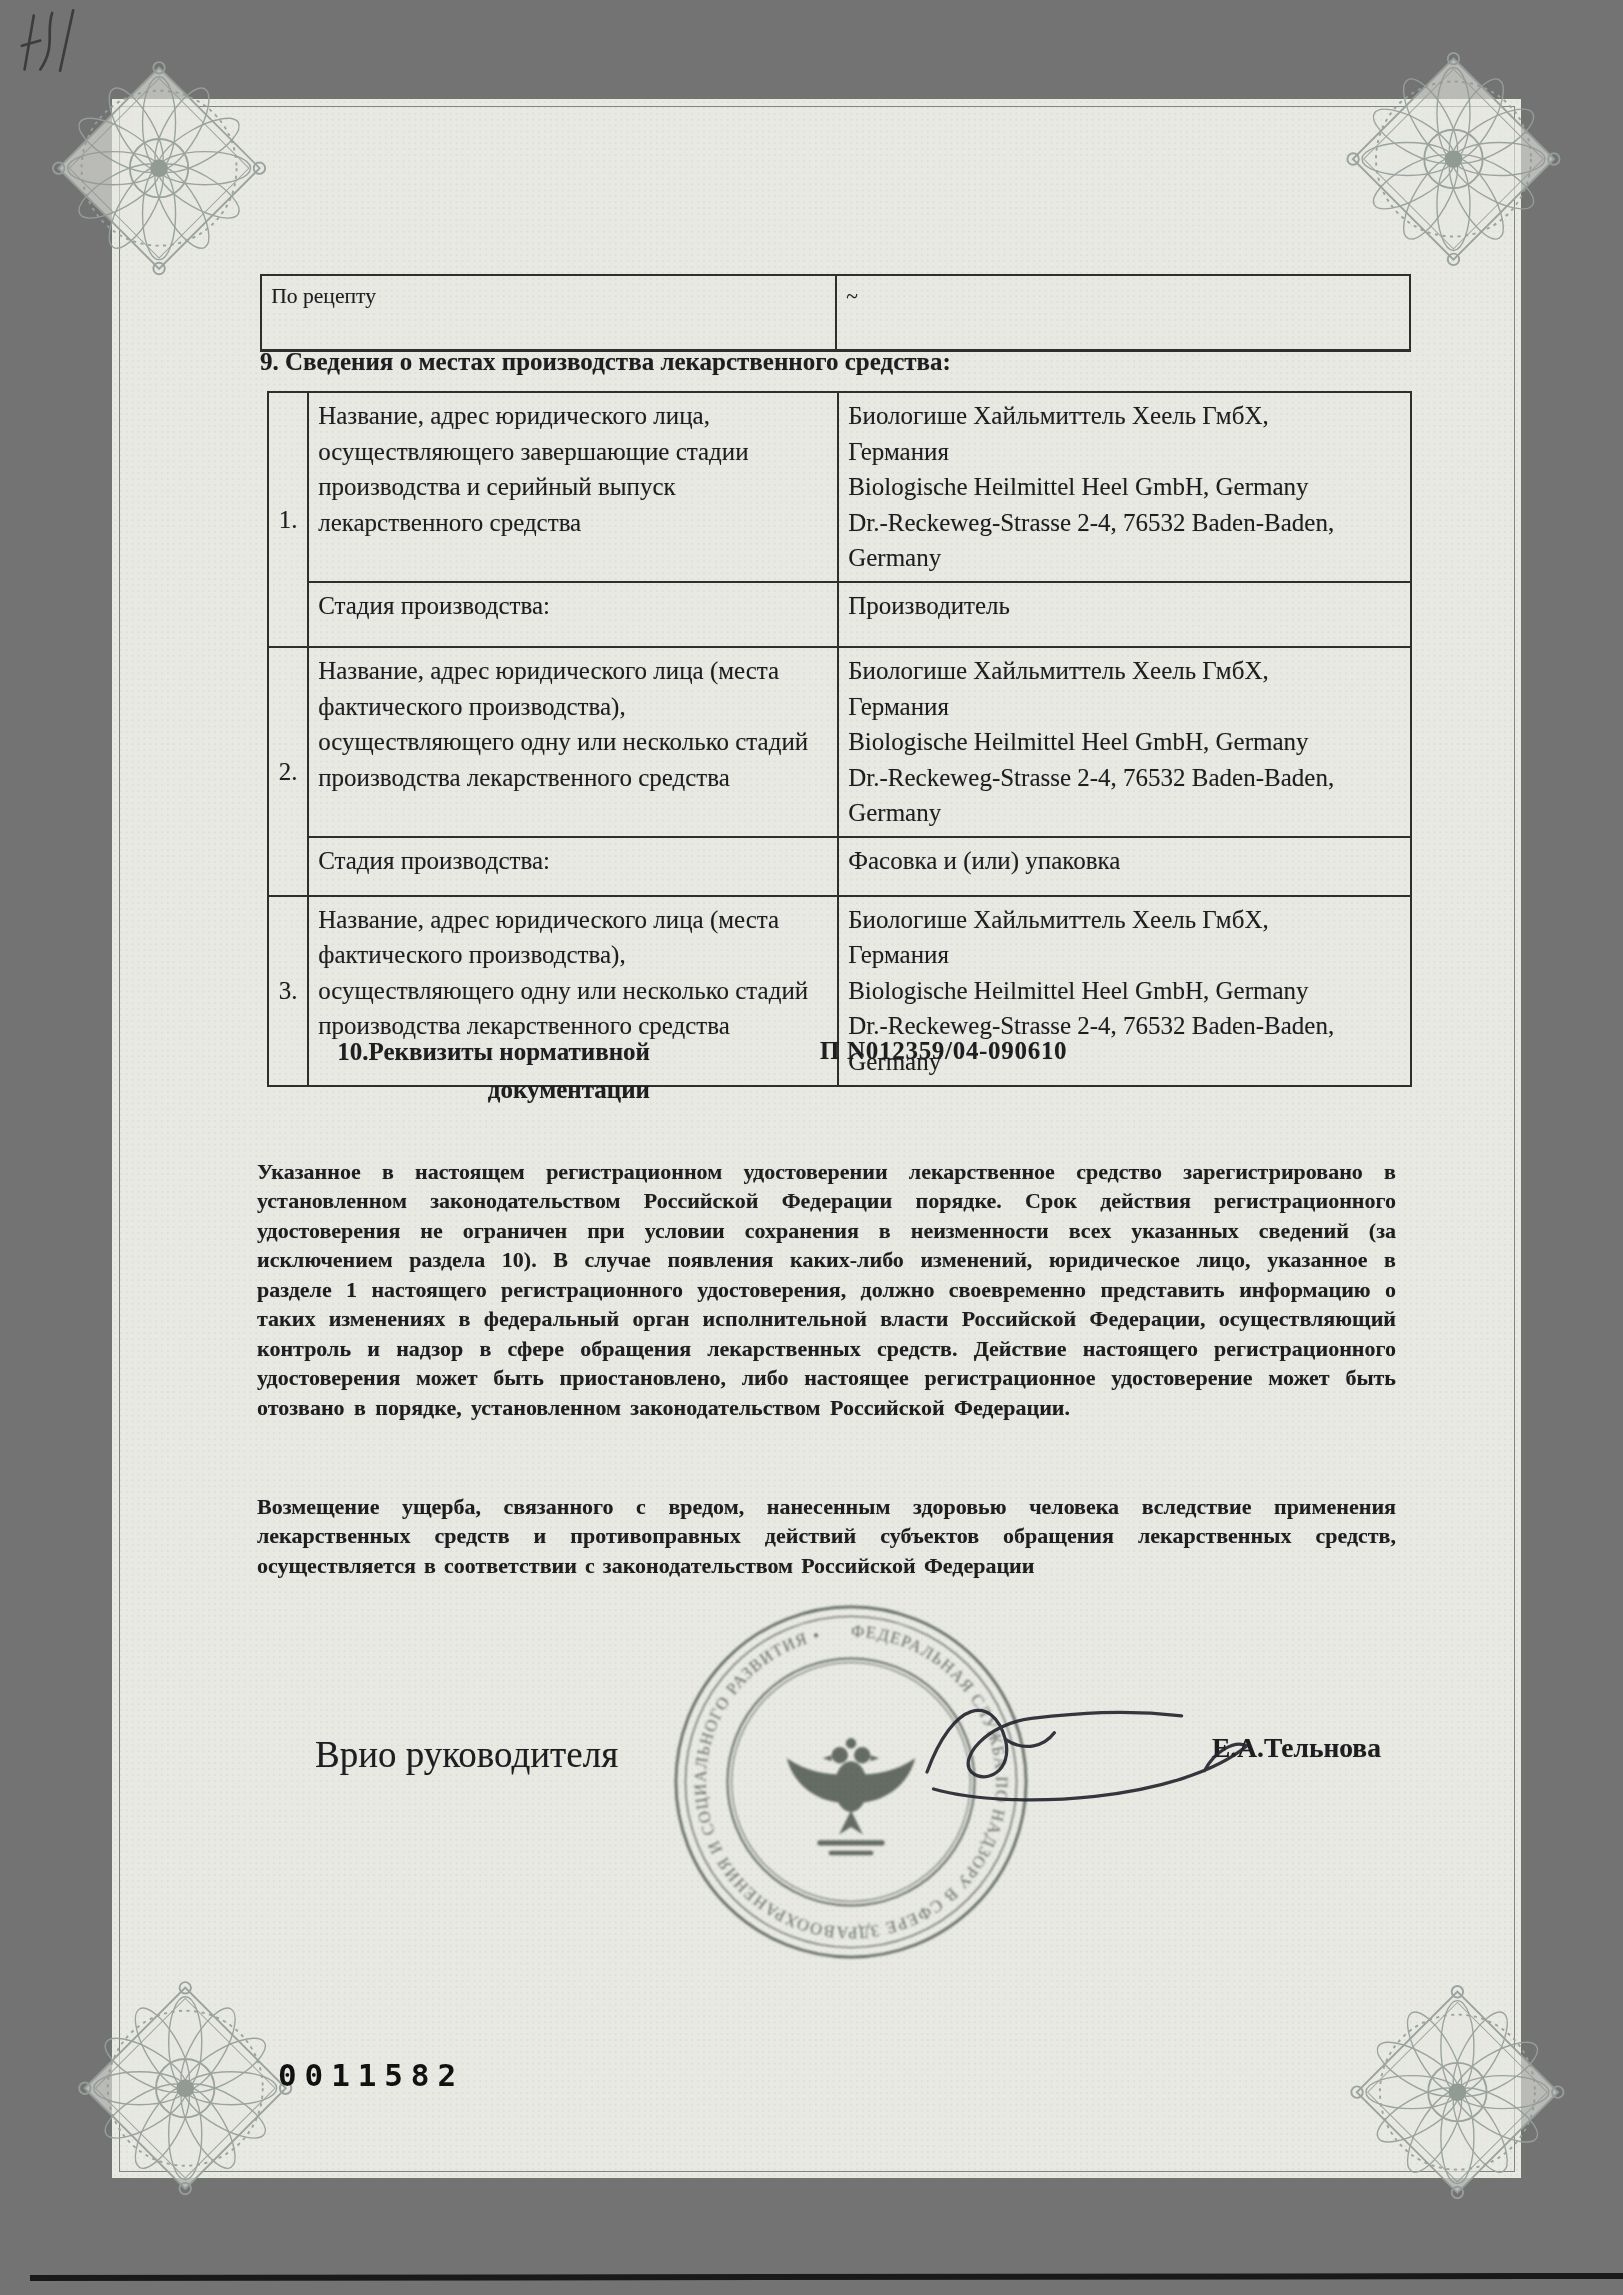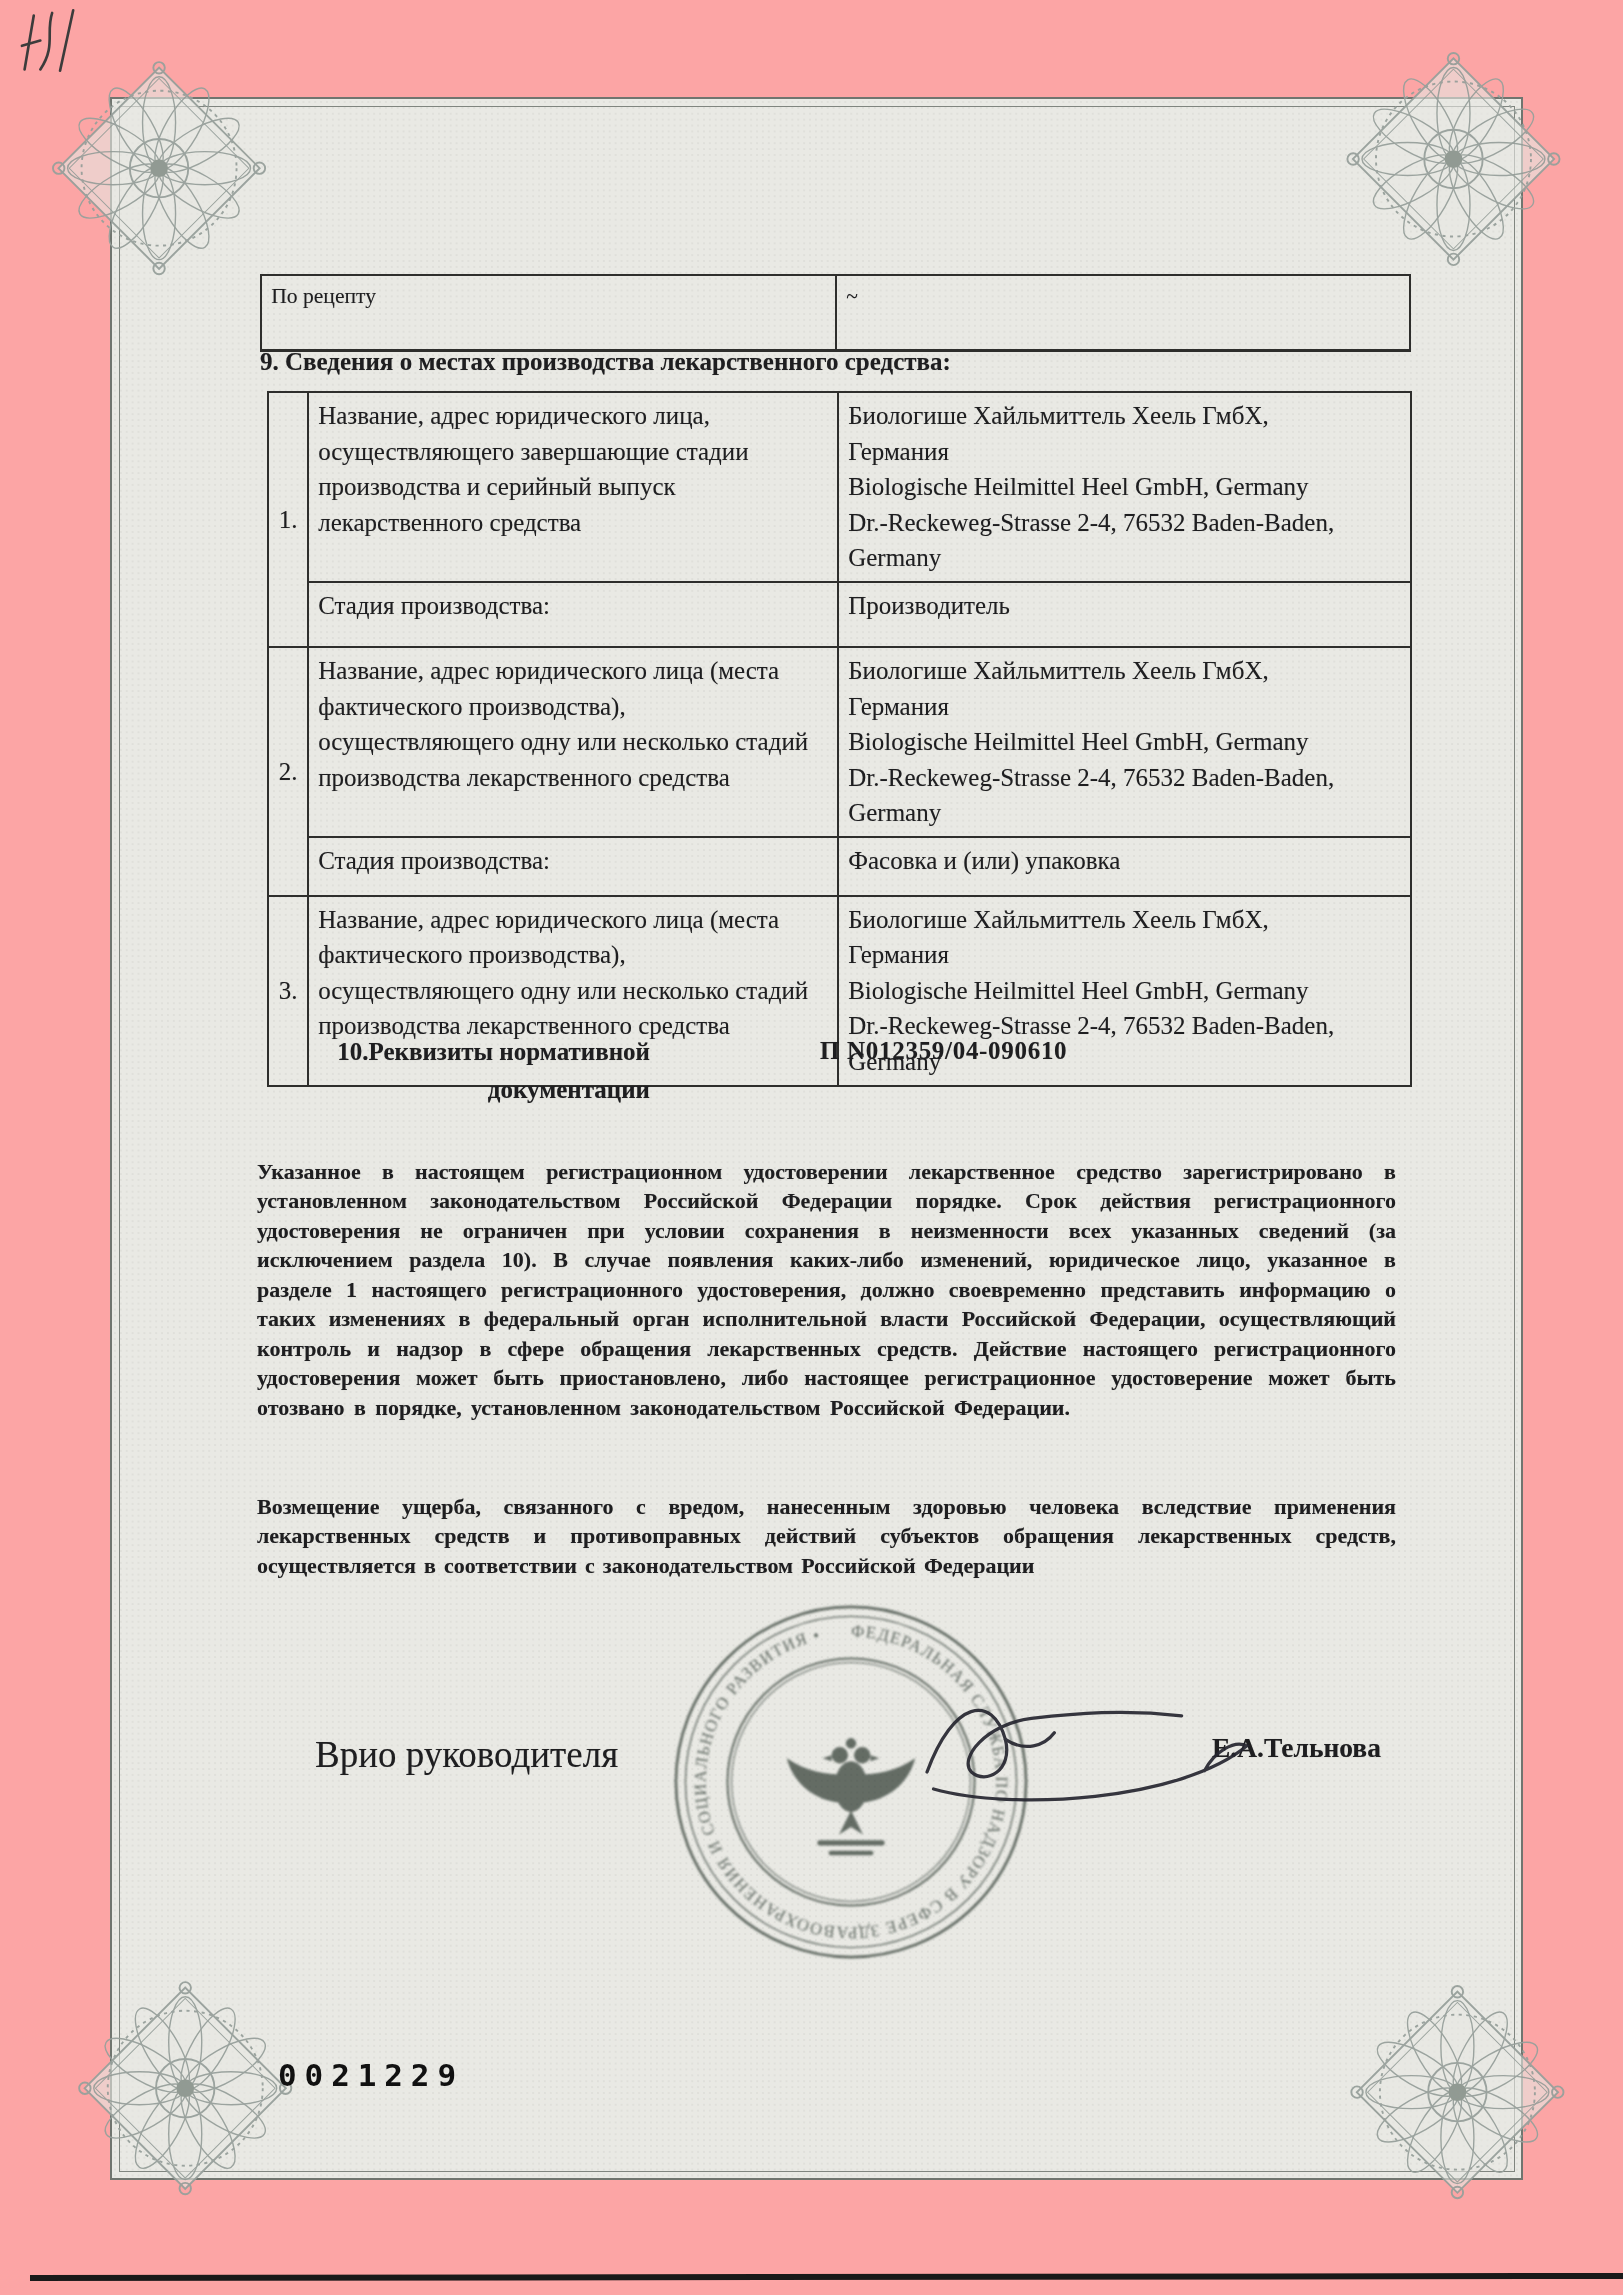--- a/index.html
+++ b/index.html
@@ -1,18 +1,18 @@
 <!DOCTYPE html>
 <html style="font-size:10.5px"><head>
 <meta charset="utf-8">
 <style>
   html,body { margin:0; padding:0; background:#d9d9d6; }
   .page {
     position:relative; width:1623px; height:2295px; overflow:hidden;
-    background:#fca5a5; color:#1e1e20;
+    background:#737373; color:#1e1e20;
     font-family:"Liberation Serif", serif;
   }
   .scan-area {
     position:absolute; left:110px; top:97px; right:100px; bottom:115px;
     background-color:#e9e9e4;
     background-image:radial-gradient(rgba(60,60,55,0.055) 0.7px, transparent 0.9px);
     background-size:5.9px 5.9px;
     border:2px solid #70756f;
   }
   .scan-area-inner { position:absolute; inset:6.5px; border:1.3px solid #80857f; }
@@ -251,18 +251,18 @@
   </svg>
 
   <svg class="signature-svg" viewBox="0 0 570 265" xmlns="http://www.w3.org/2000/svg">
     <g stroke="#262630" stroke-width="5" fill="none" stroke-linecap="round" opacity="0.92">
       <path d="M30,170 C70,60 130,50 150,120 C162,168 120,190 98,170 C78,150 120,96 190,88 C260,80 330,74 420,84"></path>
       <path d="M40,196 C160,230 420,214 520,130 C500,120 470,140 455,168"></path>
       <path d="M150,120 C180,140 210,130 225,110"></path>
     </g>
   </svg>
 
-  <div class="serial">0021229</div>
+  <div class="serial">0011582</div>
 
   <div class="scan-bar"></div>
 
 </div>
 
 
 </body></html>

